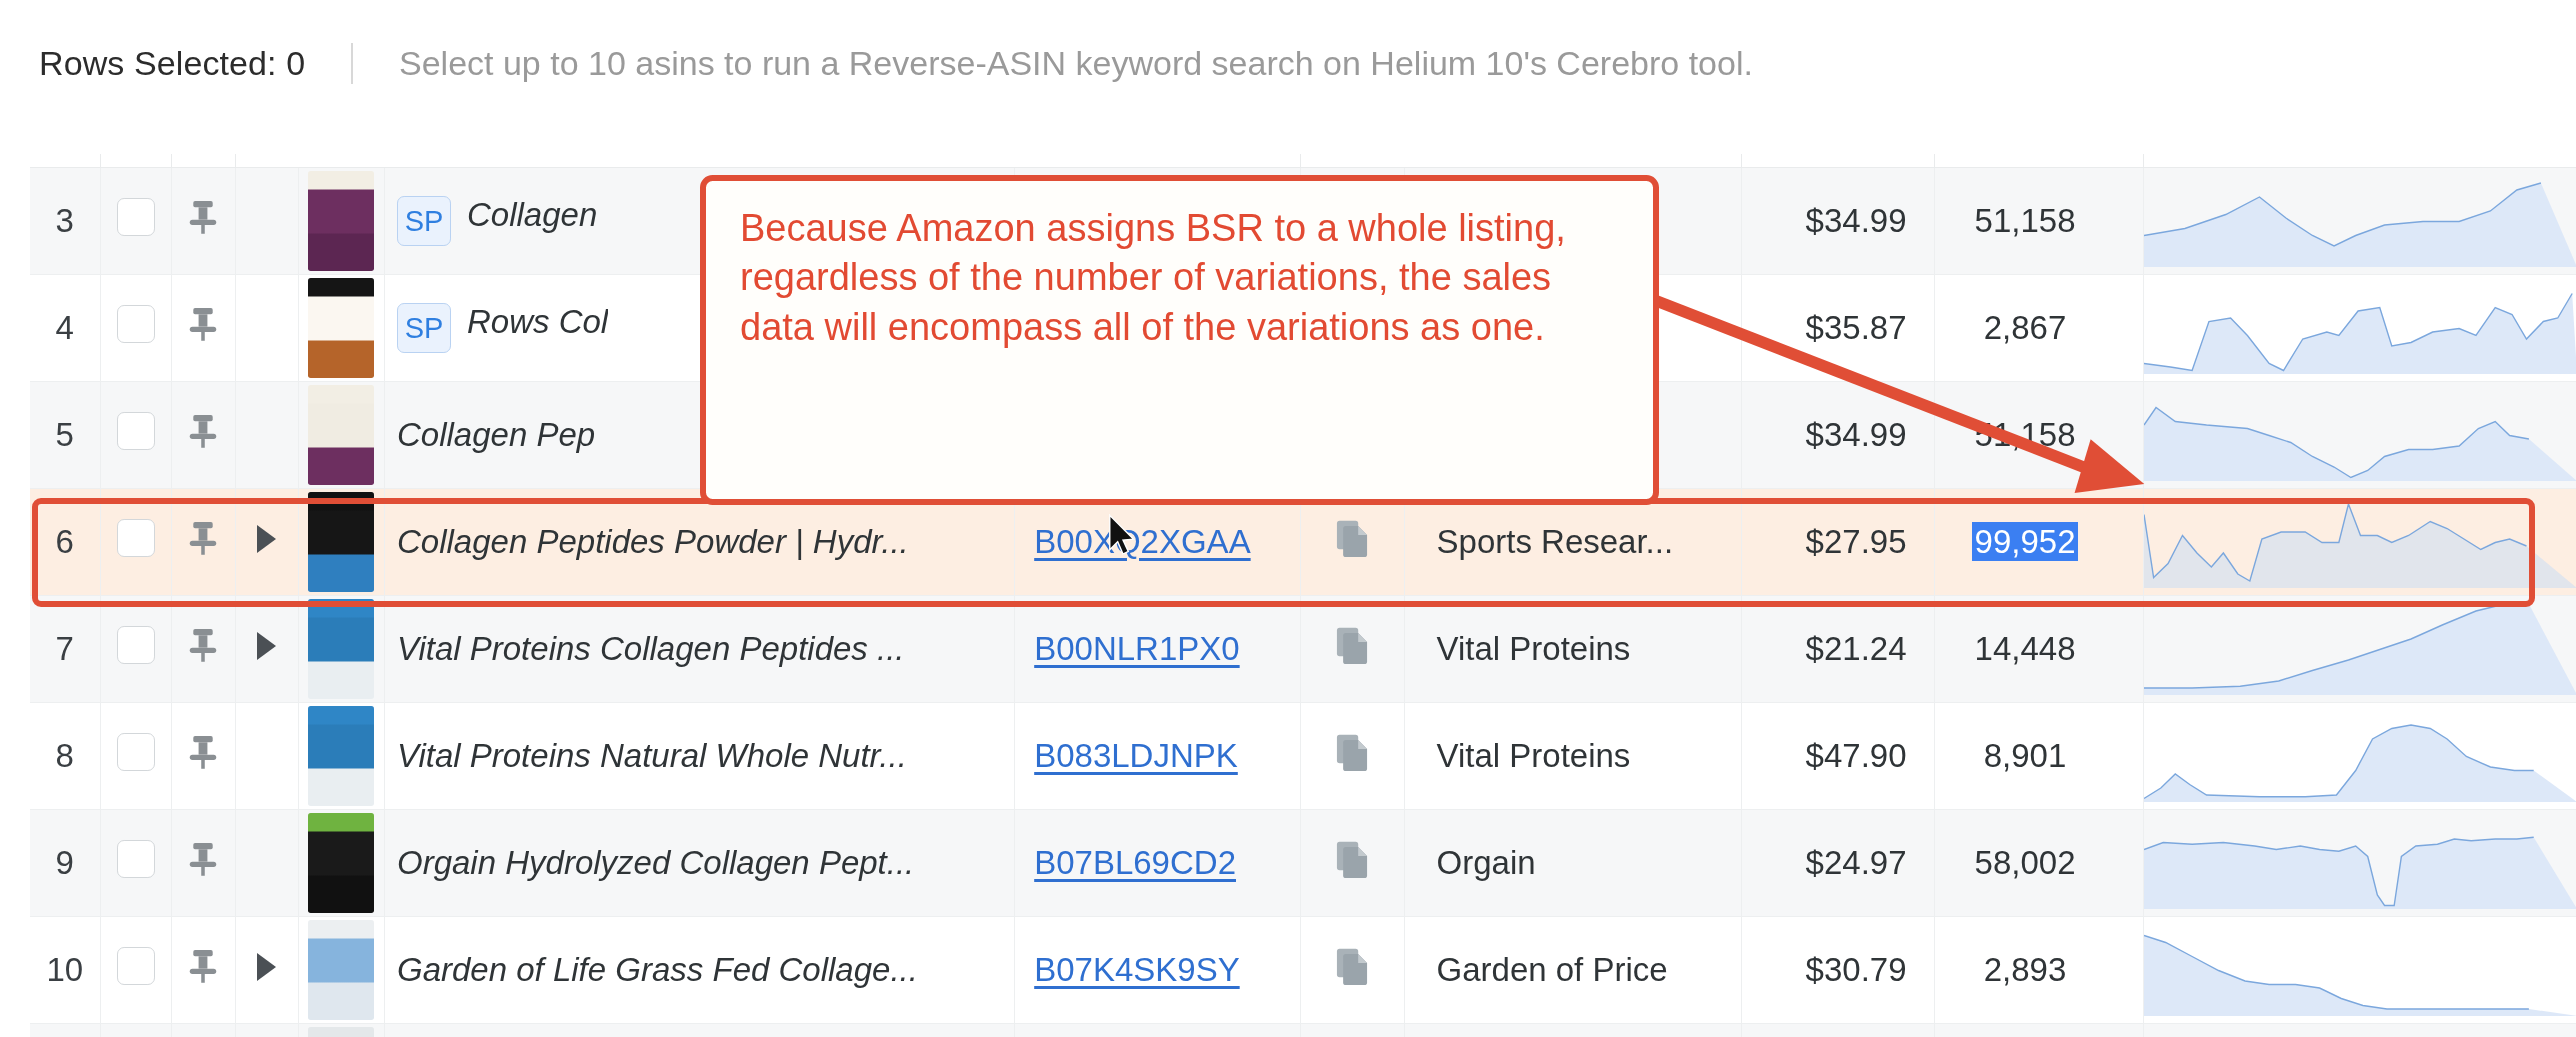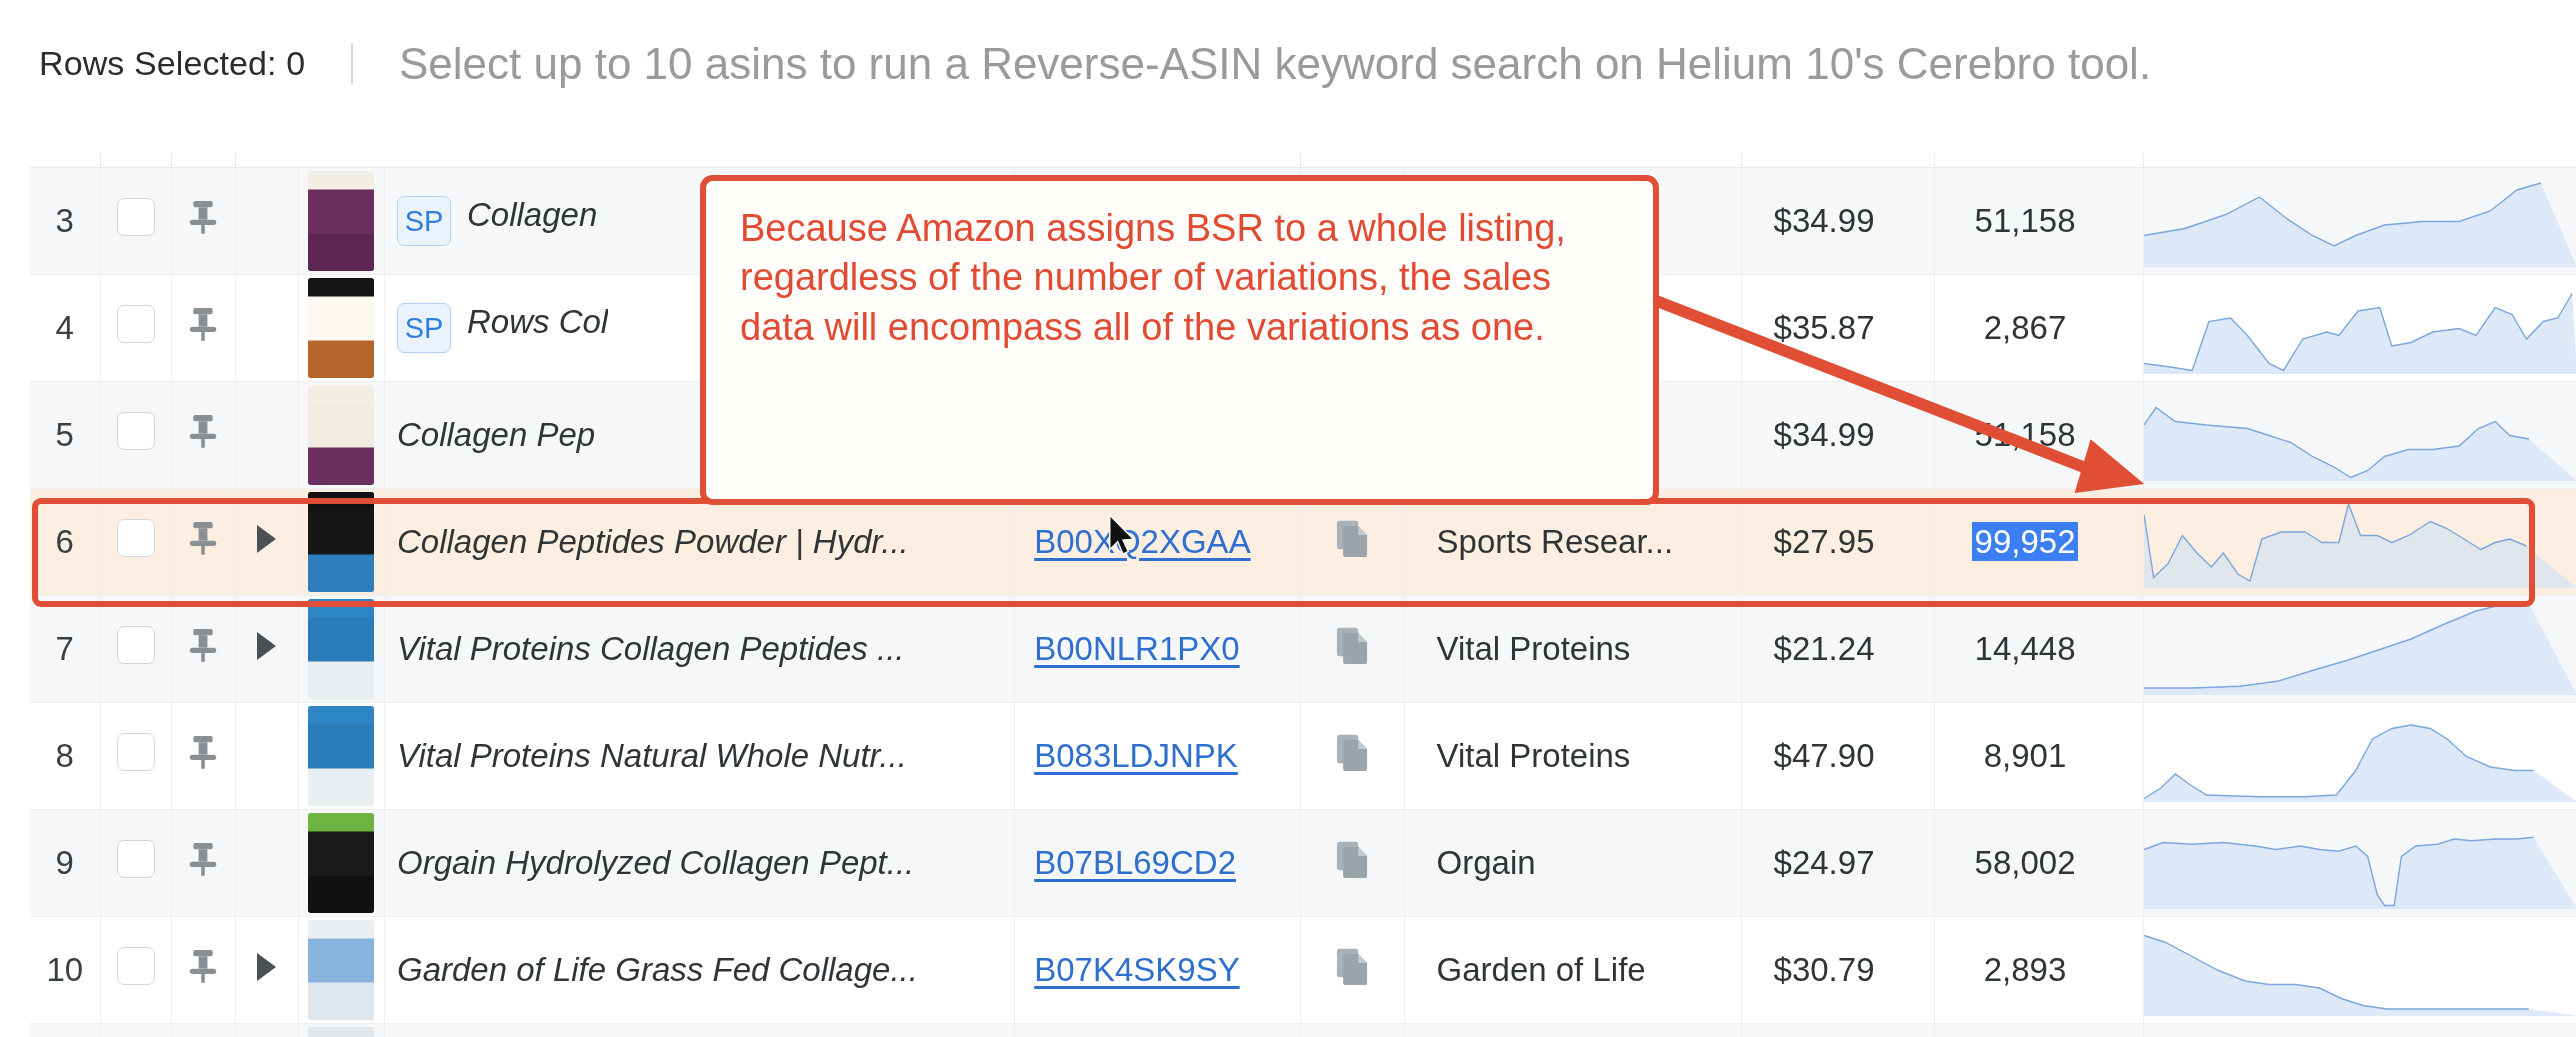--- a/index.html
+++ b/index.html
@@ -34,21 +34,21 @@
     letter-spacing: 0.1px;
     white-space: nowrap;
   }
   .tb-divider {
     width: 1.8px;
     height: 41px;
     background: #d8d8d8;
     margin: 0 46px 0 46px;
   }
   .tb-hint {
-    font-size: 44px;
+    font-size: 34px;
     color: #9a9a9a;
     white-space: nowrap;
   }
 
   
   .table-wrap {
     position: absolute;
     left: 30px;
     top: 127px;
     width: 2546px;
@@ -135,21 +135,21 @@
     padding: 0;
     vertical-align: middle;
     overflow: hidden;
   }
   td.num   { text-align: center; color: #3a3f43; }
   td.check, td.pin, td.exp, td.img { text-align: center; }
   td.title { padding: 0 14.3px 0 12.5px; }
   td.asin  { padding: 0 0 0 19.7px; }
   td.copy  { text-align: center; }
   td.brand { padding: 0 0 0 32px; white-space: nowrap; }
-  td.price { text-align: center; padding-right: 27px; white-space: nowrap; }
+  td.price { text-align: right; padding-right: 27px; white-space: nowrap; }
   td.sales { text-align: center; padding-right: 27px; white-space: nowrap; }
   td.graph { padding: 0; }
 
   .row-check {
     width: 38px; height: 38px;
     border: 1.8px solid #d3d7da;
     border-radius: 7.1px;
     background: #fff;
     box-sizing: border-box;
     display: inline-block;
@@ -585,21 +585,21 @@
               <div class="title-flex">
                 <span class="title-text">Garden of Life Grass Fed Collage...</span>
               </div>
             </td>
             <td class="asin"><a class="asin-link" href="#">B07K4SK9SY</a></td>
             <td class="copy"><span><svg width="34" height="39" viewBox="0 0 38 44">
                   <rect x="2" y="2" width="24" height="32" rx="3" fill="#a9b2b8"></rect>
                   <path d="M12 8 h14 l10 10 v22 a3 3 0 0 1 -3 3 h-21 a3 3 0 0 1 -3 -3 v-29 a3 3 0 0 1 3 -3 z" fill="#9aa4ab"></path>
                   <path d="M26 8 v10 h10 z" fill="#c3cace"></path>
                 </svg></span></td>
-            <td class="brand">Garden of Life</td>
+            <td class="brand">Garden of Price</td>
             <td class="price">$30.79</td>
             <td class="sales"><span>2,893</span></td>
             <td class="graph">
               <svg class="spark" viewBox="0 -4 360 60" preserveAspectRatio="none">
                 <polygon points="0,52 0,6 18,10 40,18 62,26 84,32 104,34 126,34 146,36 164,42 182,46 202,48 230,48 262,48 292,48 320,48 360,52" fill="#dbe7f8" opacity="0.95"></polygon>
                 <polyline points="0,6 18,10 40,18 62,26 84,32 104,34 126,34 146,36 164,42 182,46 202,48 230,48 262,48 292,48 320,48" fill="none" stroke="#7ba7dd" stroke-width="1.4" vector-effect="non-scaling-stroke"></polyline>
               </svg>
             </td>
           </tr>
           <tr class="odd">

